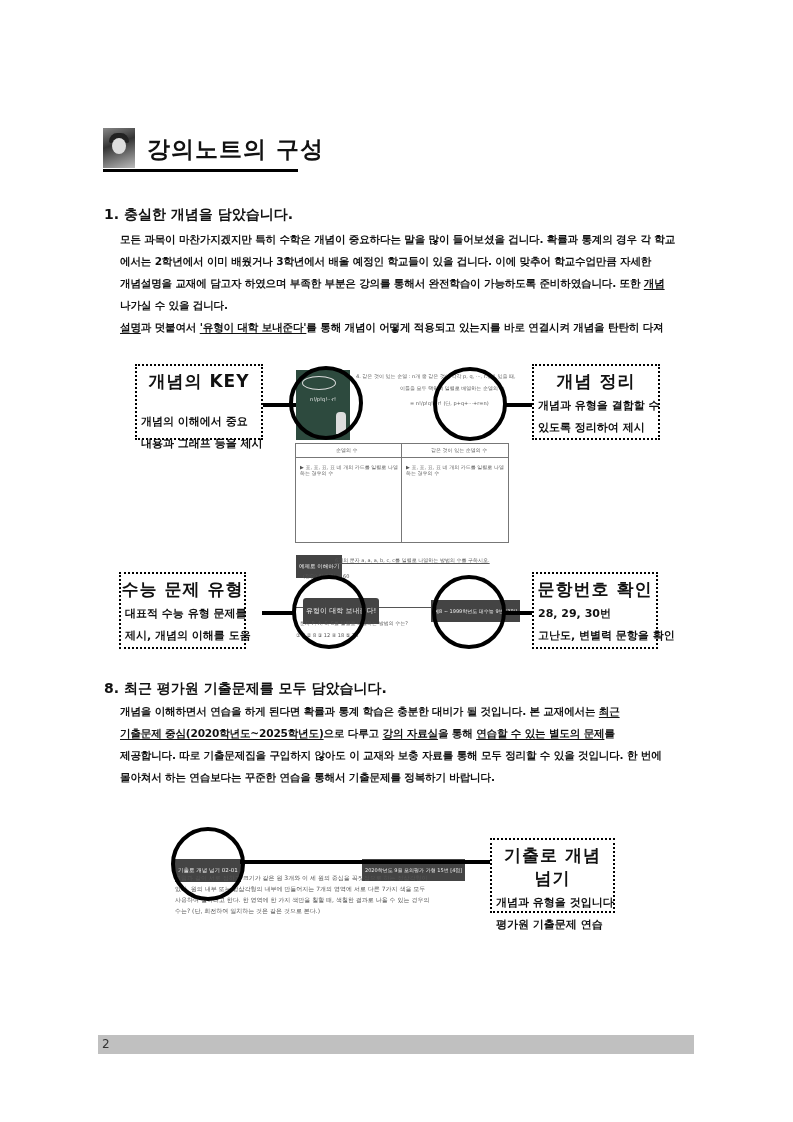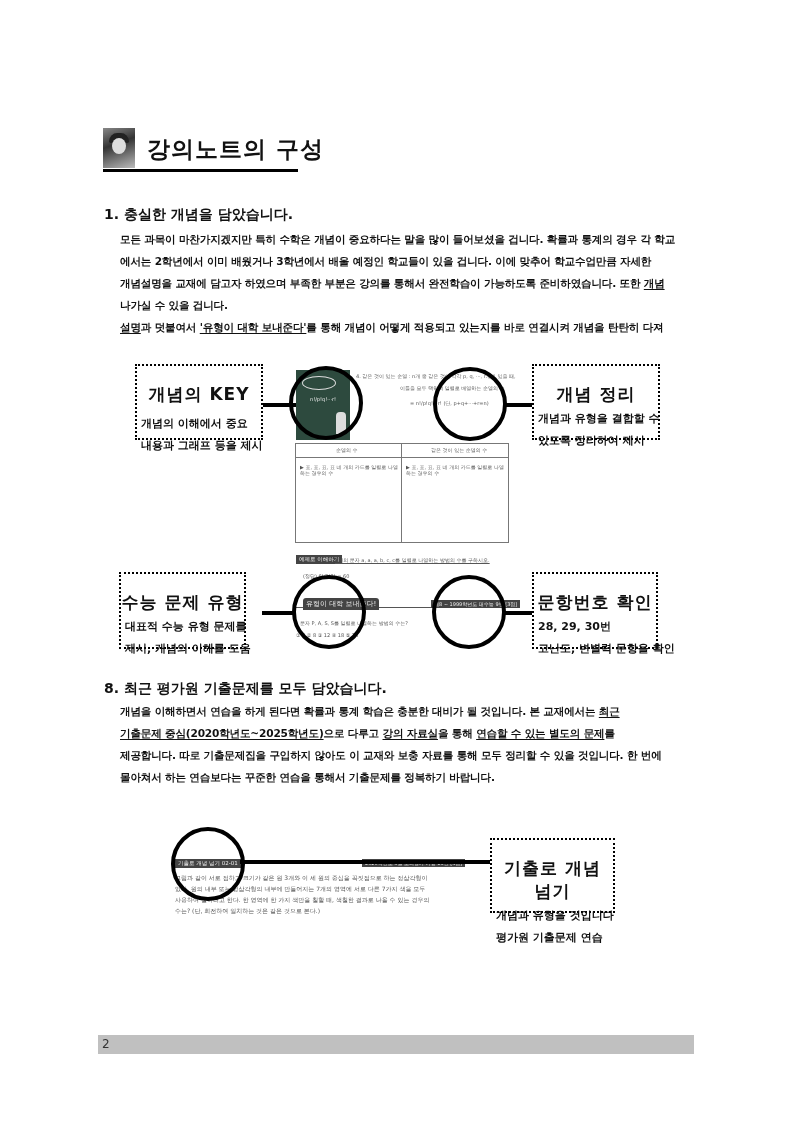--- a/index.html
+++ b/index.html
@@ -10,29 +10,29 @@
   .avatar{left:103px;top:128px;width:32px;height:40px;background:linear-gradient(160deg,#888 0%,#333 40%,#777 70%,#bbb 100%);}
   .avatar .face{position:absolute;left:9px;top:10px;width:14px;height:16px;border-radius:50%;background:#ddd;}
   .avatar .hair{position:absolute;left:6px;top:5px;width:20px;height:10px;border-radius:10px 10px 2px 2px;background:#222;}
   .title{left:147px;top:134px;font-size:23px;font-weight:bold;letter-spacing:1px;}
   
   .h1{font-size:14px;font-weight:bold;left:104px;}
   .para{left:120px;width:572px;font-size:10.6px;font-weight:bold;line-height:22px;text-align:justify;letter-spacing:-0.2px;}
   .para u{text-decoration:underline;text-underline-offset:2px;}
   
   .box{border:2px dotted #000;background:#fff;box-sizing:border-box;font-weight:bold;}
-  .box .bt{font-size:17px;text-align:center;margin-top:17px;letter-spacing:1px;}
+  .box .bt{font-size:17px;text-align:center;margin-top:4px;letter-spacing:1px;}
   .box .bl{font-size:11px;padding-left:4px;line-height:22px;white-space:nowrap;}
   .hline{background:#000;height:4px;}
   .circle{border:4px solid #000;border-radius:50%;box-sizing:border-box;}
   
   .board{background:#2d4a3e;}
   .tbl{border:1px solid #777;background:#fff;}
   .tiny{font-size:5px;color:#555;white-space:nowrap;}
-  .darklabel{background:#444;color:#eee;font-size:5.5px;padding:1px 3px;white-space:nowrap;}
+  .darklabel{background:#444;color:#eee;font-size:5.5px;padding:8px 3px;white-space:nowrap;}
   .footer{left:98px;top:1035px;width:596px;height:19px;background:#c0c0c0;}
   .footer span{position:absolute;left:4px;top:2px;font-size:12px;color:#333;}
 </style>
 </head>
 <body>
 
 <div class="abs avatar">
   <div class="hair"></div>
   <div class="face"></div>
 </div>
@@ -78,21 +78,21 @@
 <div class="abs circle" style="left:289px;top:366px;width:74px;height:74px;"></div>
 <div class="abs hline" style="left:503px;top:403px;width:30px;"></div>
 <div class="abs circle" style="left:433px;top:367px;width:74px;height:74px;"></div>
 <div class="abs hline" style="left:262px;top:611px;width:34px;"></div>
 <div class="abs circle" style="left:292px;top:575px;width:74px;height:74px;"></div>
 <div class="abs hline" style="left:503px;top:611px;width:30px;"></div>
 <div class="abs circle" style="left:432px;top:575px;width:74px;height:74px;"></div>
 
 <div class="abs box" style="left:135px;top:364px;width:128px;height:76px;">
   <div class="bt">개념의 KEY</div>
-  <div class="bl" style="margin-top:7px;">개념의 이해에서 중요</div>
+  <div class="bl" style="margin-top:18px;">개념의 이해에서 중요</div>
   <div class="bl">내용과 그래프 등을 제시</div>
 </div>
 <div class="abs box" style="left:532px;top:364px;width:128px;height:76px;">
   <div class="bt">개념 정리</div>
   <div class="bl" style="margin-top:2px;">개념과 유형을 결합할 수</div>
   <div class="bl">있도록 정리하여 제시</div>
 </div>
 <div class="abs box" style="left:119px;top:572px;width:127px;height:77px;">
   <div class="bt">수능 문제 유형</div>
   <div class="bl" style="margin-top:2px;">대표적 수능 유형 문제를</div>

